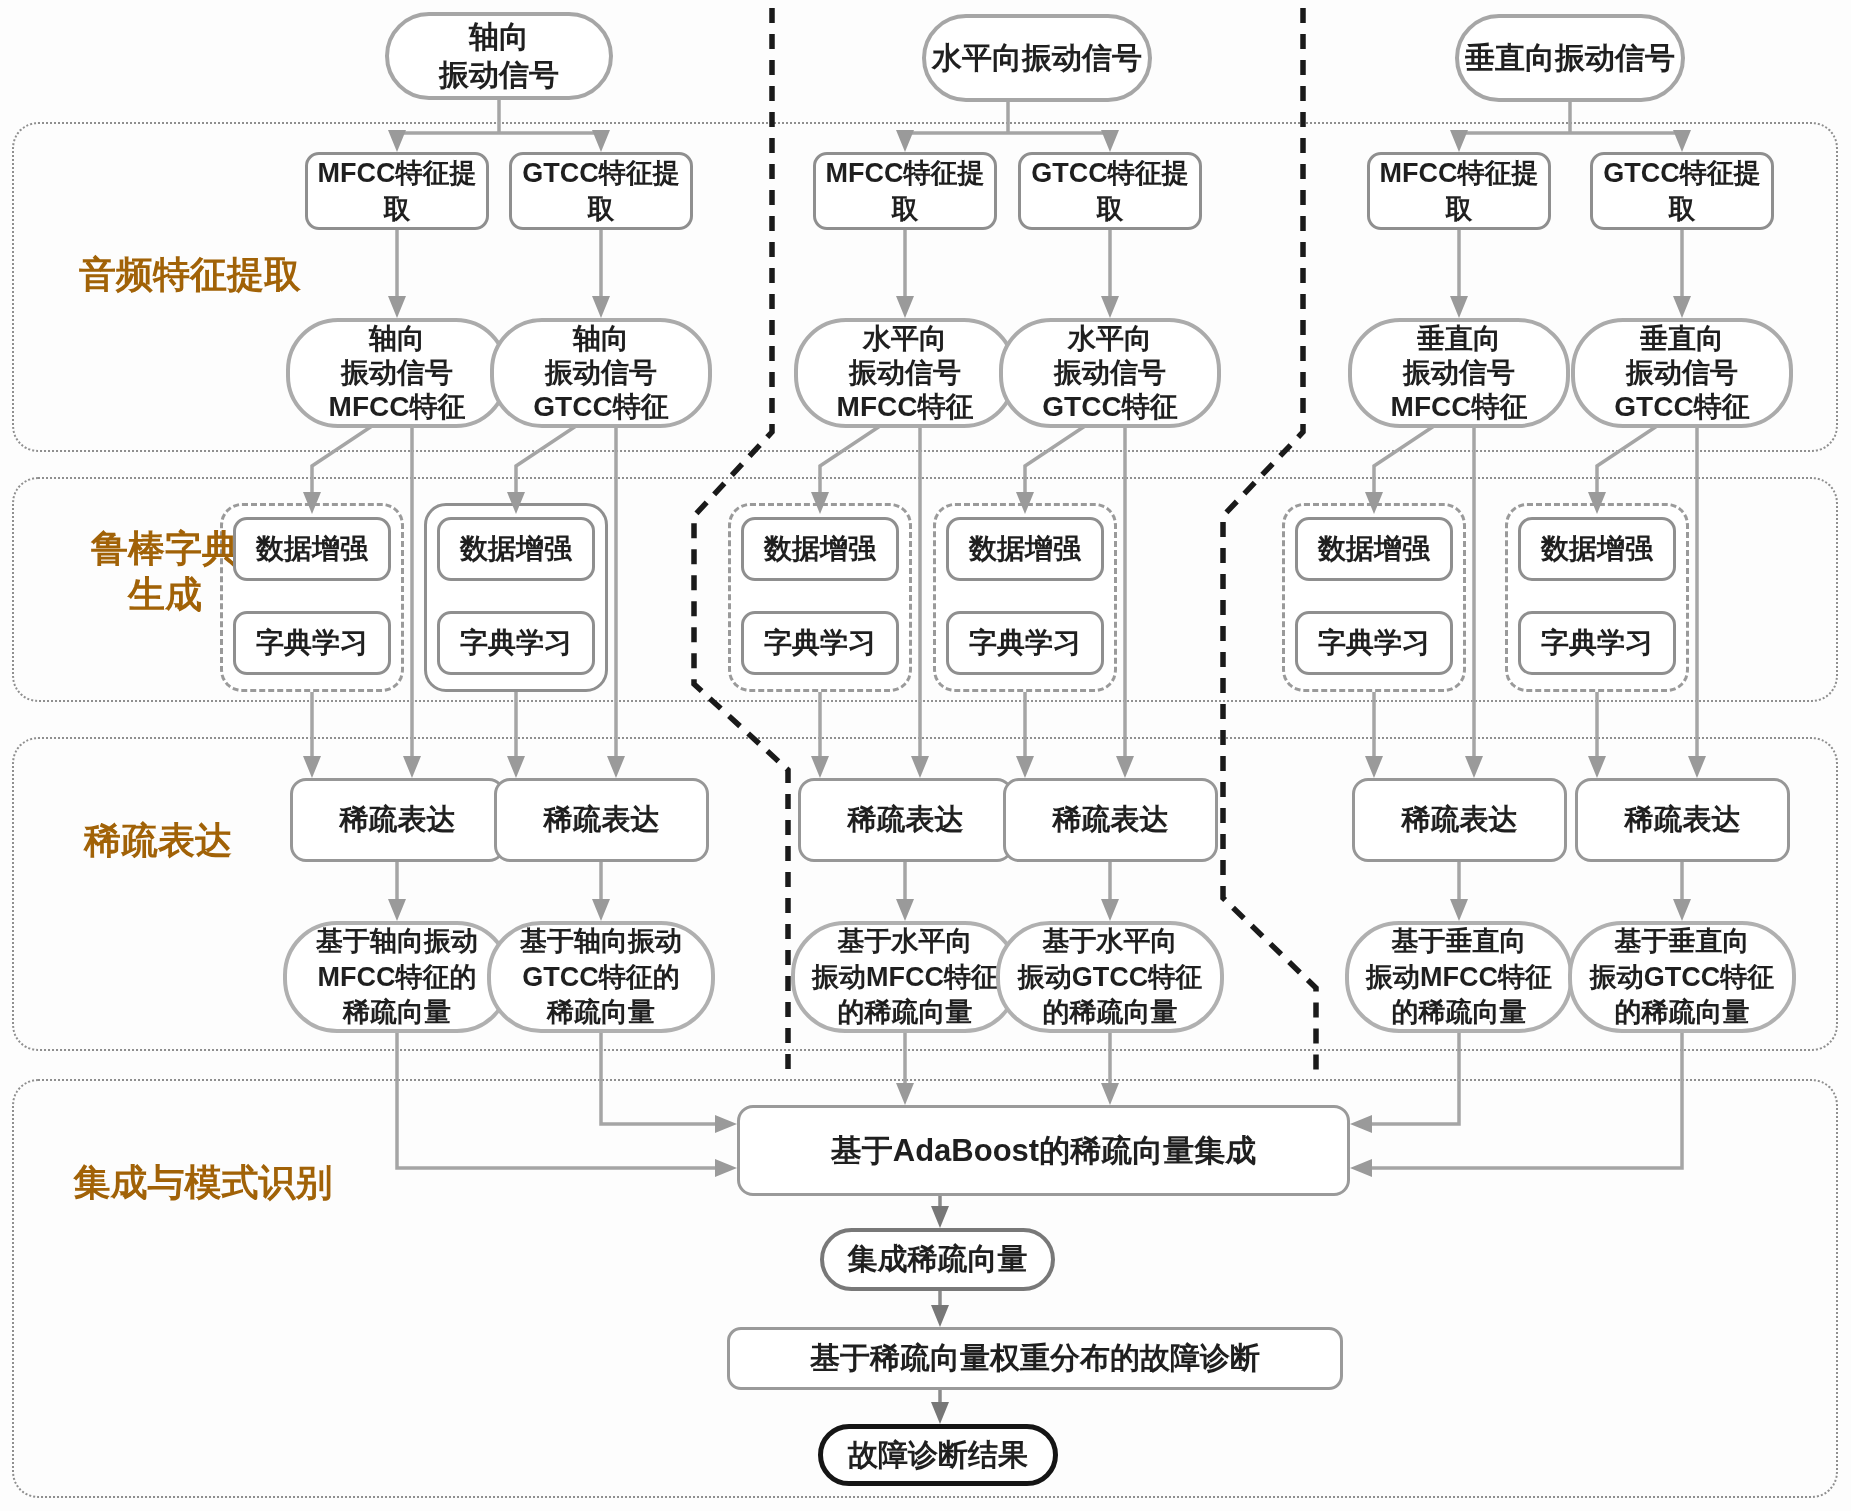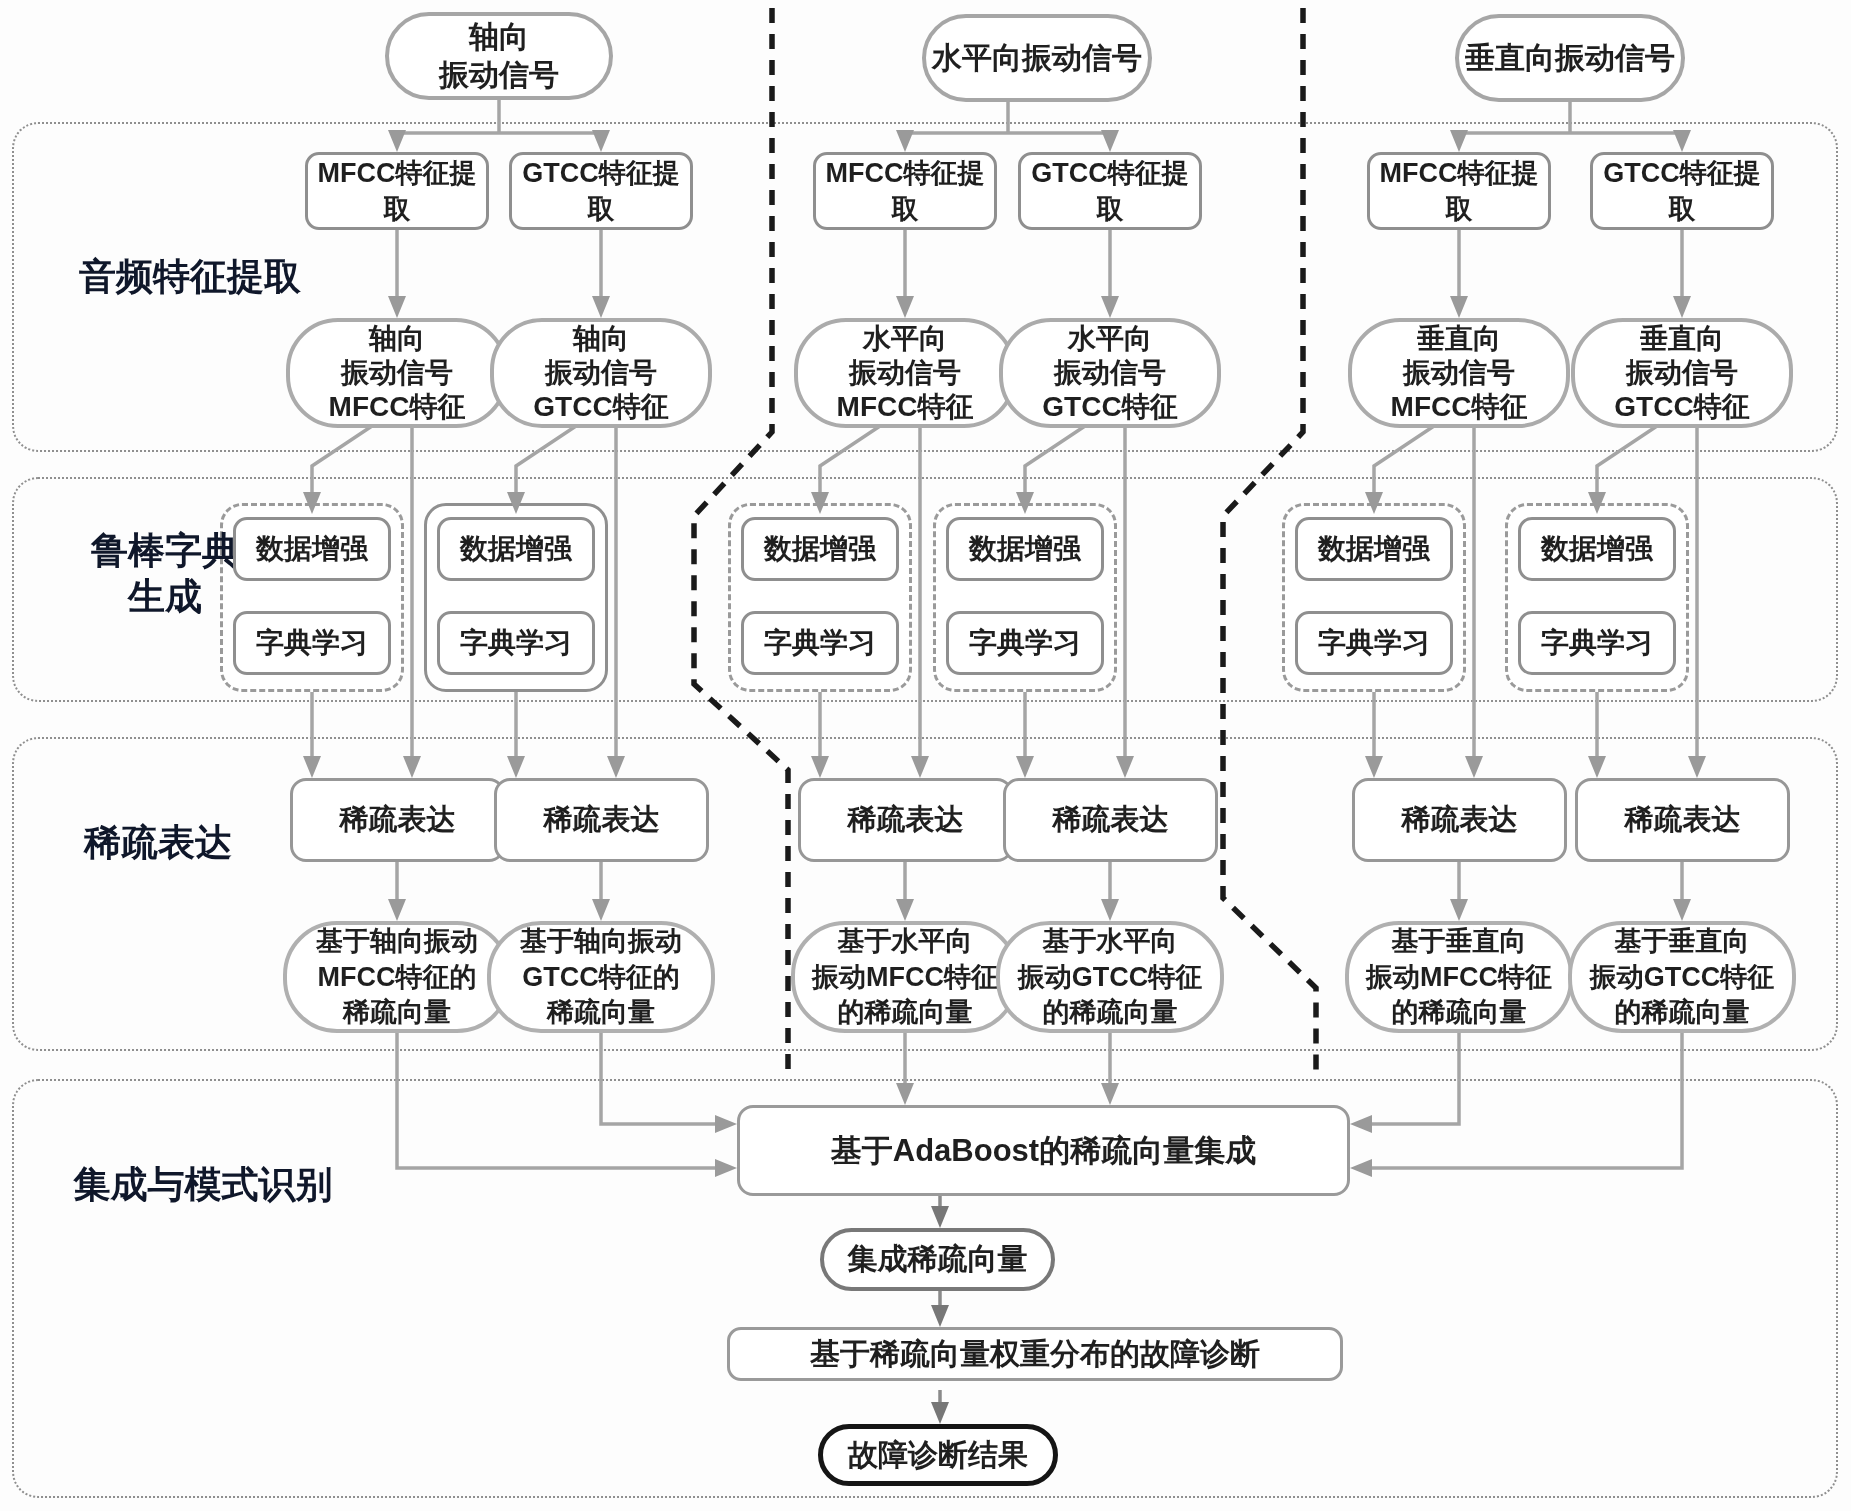--- a/index.html
+++ b/index.html
@@ -1,19 +1,19 @@
 <!DOCTYPE html>
 <html><head>
 <meta charset="utf-8">
 <style>
   html,body{margin:0;padding:0;background:#ffffff;}
   .canvas{position:relative;width:1851px;height:1511px;background:#fdfdfd;overflow:hidden;
           font-family:"Liberation Sans", sans-serif;color:#1a1a1a;}
   .secbox{position:absolute;border:2px dotted #8f8f8f;border-radius:26px;box-sizing:border-box;background:transparent;}
-  .seclabel{position:absolute;font-size:37px;font-weight:600;color:#0f172a;text-align:center;line-height:46px;white-space:pre-line;}
+  .seclabel{position:absolute;font-size:37px;font-weight:600;color:#a16207;text-align:center;line-height:46px;white-space:pre-line;font-family:Liberation Mono, monospace;}
   .node{position:absolute;box-sizing:border-box;display:flex;flex-direction:column;align-items:center;justify-content:center;
         background:#ffffff;text-align:center;font-weight:600;color:#1f1f1f;}
   .stadium{border:4px solid #a6a6a6;border-radius:48px;font-size:30px;line-height:38px;}
   .rect{border:3px solid #8f8f8f;border-radius:14px;font-size:27px;}
   .fell{border:4px solid #ababab;border-radius:52px;font-size:28px;line-height:34px;}
   .cont{position:absolute;box-sizing:border-box;border:3px dashed #9a9a9a;border-radius:22px;background:#ffffff;}
   .cont.solid{border-style:solid;border-color:#8f8f8f;}
   .dbox{border:3px solid #8f8f8f;border-radius:14px;font-size:28px;}
   .sbox{border:3px solid #979797;border-radius:16px;font-size:29px;}
   .vell{border:4px solid #b0b0b0;border-radius:54px;font-size:27px;line-height:33px;justify-content:space-between;}
@@ -242,16 +242,16 @@
     <span>的稀疏向量</span>
   </div>
   <div class="node vell" style="left:1568px;top:921px;width:228px;height:112px">
     <span>基于垂直向</span>
     <span>振动GTCC特征</span>
     <span>的稀疏向量</span>
   </div>
 
   <div class="node adab" style="left:737px;top:1105px;width:613px;height:91px">基于AdaBoost的稀疏向量集成</div>
   <div class="node ens" style="left:820px;top:1228px;width:235px;height:63px">集成稀疏向量</div>
-  <div class="node diag" style="left:727px;top:1327px;width:616px;height:54px">基于稀疏向量权重分布的故障诊断</div>
+  <div class="node diag" style="left:727px;top:1327px;width:616px;height:63px">基于稀疏向量权重分布的故障诊断</div>
   <div class="node result" style="left:818px;top:1424px;width:240px;height:62px">故障诊断结果</div>
 
 </div>
 
 </body></html>

